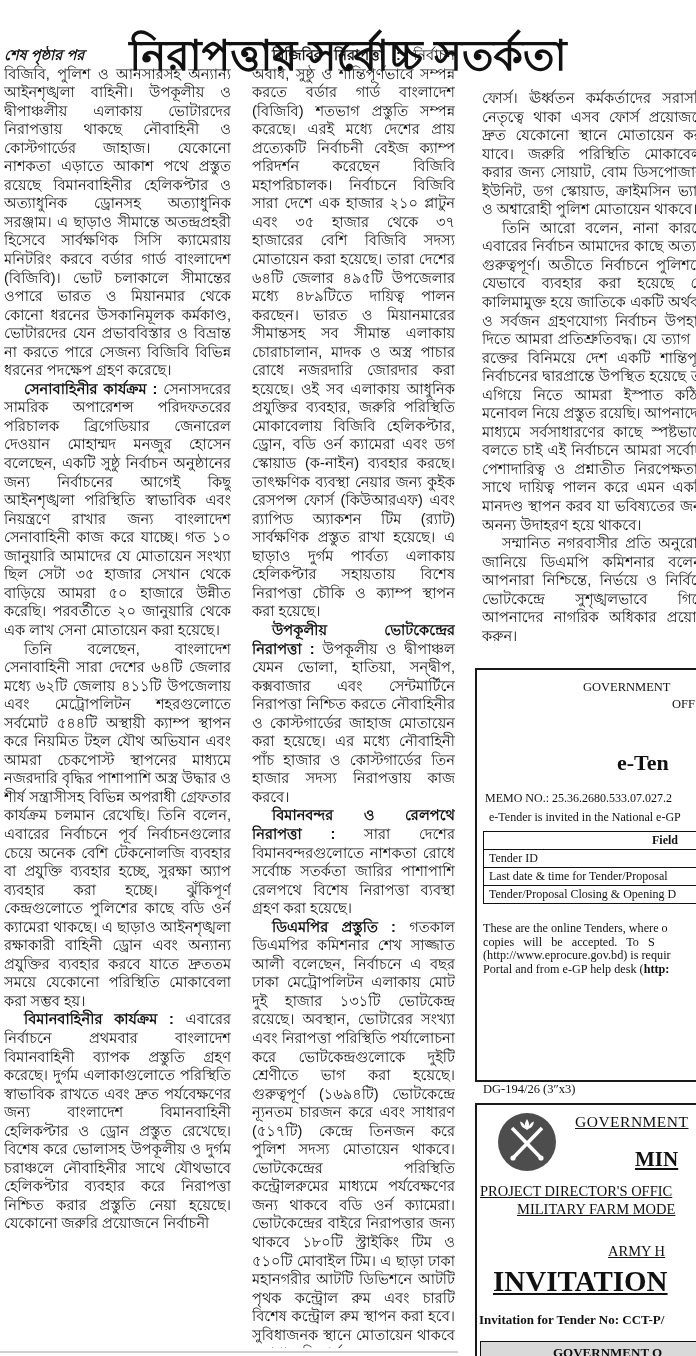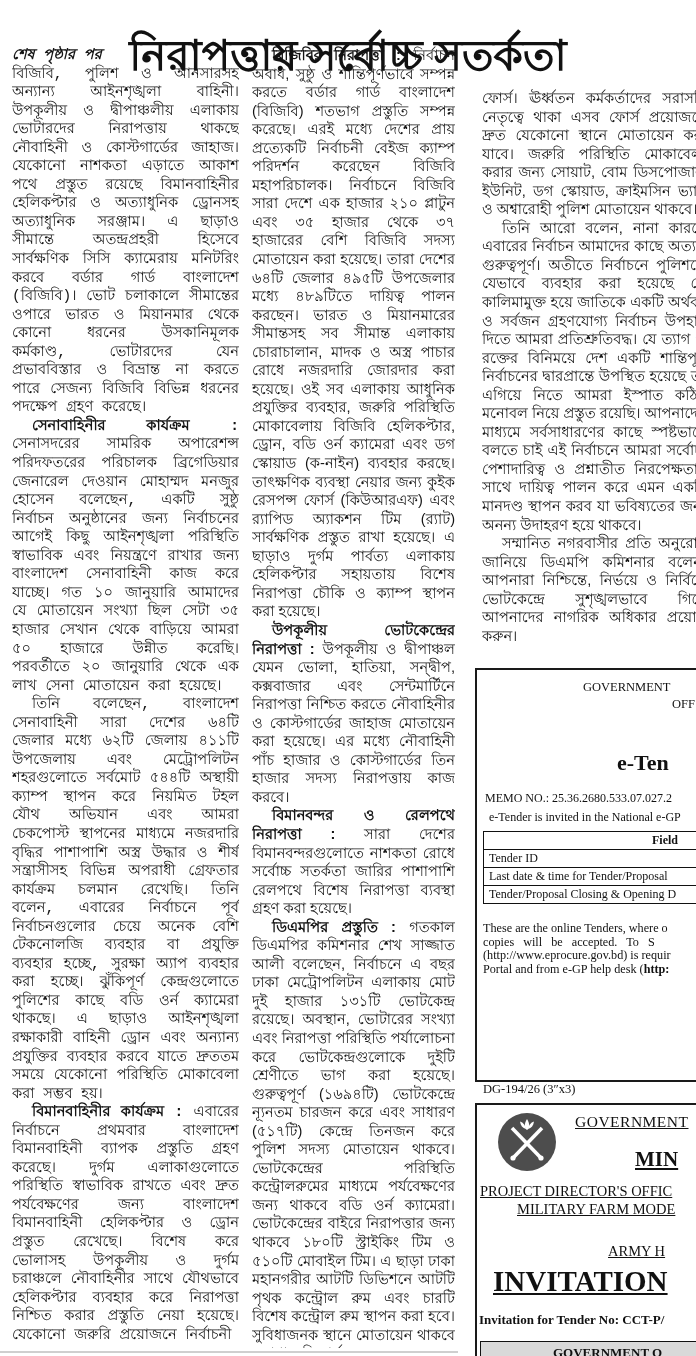--- a/index.html
+++ b/index.html
@@ -1,21 +1,21 @@
 <!DOCTYPE html>
 <html><head>
 <meta charset="utf-8">
 <style>
   html,body{margin:0;padding:0;background:#ffffff;}
   .page{position:relative;width:696px;height:1356px;overflow:hidden;background:#ffffff;color:#111;}
   .headline{position:absolute;top:2px;left:0;width:696px;text-align:center;
     font-family:"Liberation Sans",sans-serif;font-weight:700;font-size:42px;line-height:1.25;}
   .col{position:absolute;top:46px;height:1302px;overflow:hidden;text-align:justify;
     font-family:"Liberation Sans",sans-serif;font-size:14.6px;line-height:18.55px;color:#141414;}
-  #col1{left:12px;width:227px;font-family:Liberation Mono, monospace;}
+  #col1{left:4px;width:227px;}
   #col2{left:252px;width:203px;}
   #col3{left:482px;width:224px;height:620px;margin-top:43px;}
   .para{margin:0;}
   .ind{text-indent:20px;}
   .lead{font-weight:700;font-style:italic;}
   .shead{font-weight:700;}
   .bottom-rule{position:absolute;left:0;top:1351px;width:458px;height:2px;background:#cfcfcf;}
 
   .adbox{position:absolute;left:475px;width:424px;border:2px solid #1a1a1a;background:#fff;
     font-family:"Liberation Serif",serif;color:#111;}

